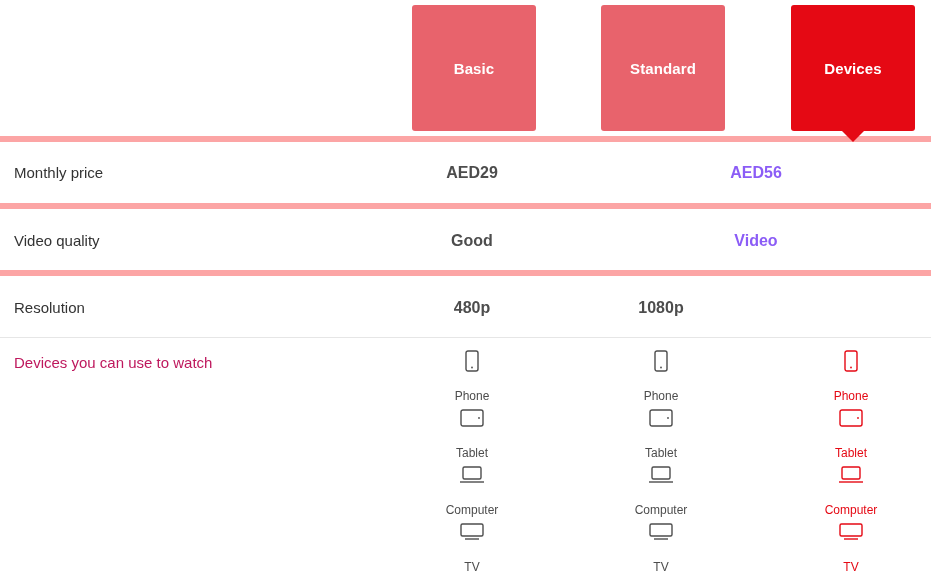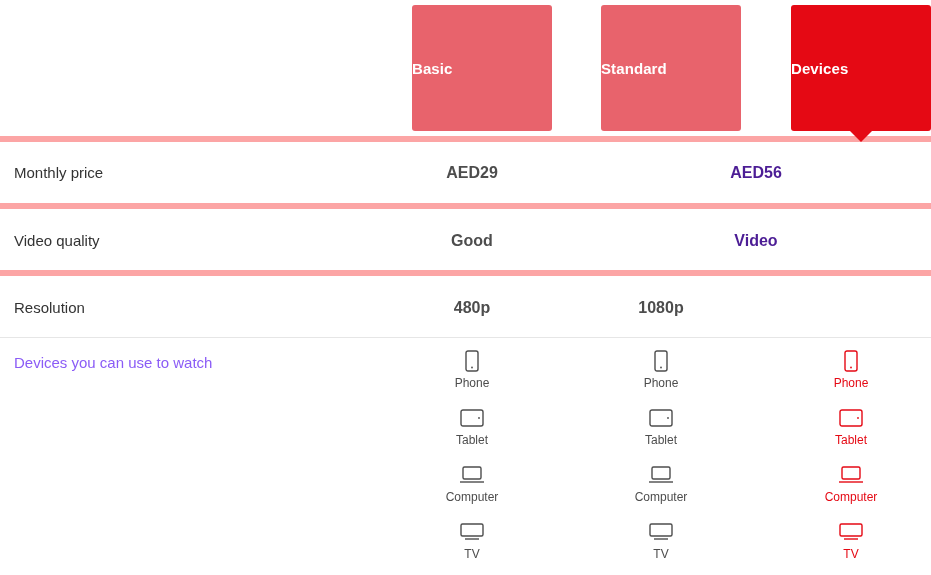--- a/index.html
+++ b/index.html
@@ -30,26 +30,27 @@
 
   
   .header-row {
     height: 136px;
   }
   .header-cell {
     position: relative;
     height: 136px;
   }
   .plan-card {
-    width: 140px;
+    width: 124px;
     height: 126px;
     margin-top: 5px;
     border-radius: 3px;
     display: flex;
     align-items: center;
+    justify-content: center;
     color: #ffffff;
     font-size: 15px;
     font-weight: bold;
     letter-spacing: 0.1px;
     position: relative;
   }
   .plan-card.standard-fill {
     background: #e8636c;
   }
   .plan-card.premium-fill {
@@ -79,35 +80,35 @@
   }
   .data-row .val-cell {
     font-size: 16px;
     font-weight: bold;
     color: #4d4d4d;
     text-align: center;
     padding-top: 23px;
     line-height: 18px;
   }
   .data-row .val-cell.accent {
-    color: #4c1d95;
+    color: #8b5cf6;
   }
   .row-price .label-cell,
   .row-price .val-cell { padding-top: 22px; }
   .row-video,
   .row-res { height: 61px; }
   .row-price { height: 61px; }
 
   
   .row-devices {
     border-top: 1px solid #e6e6e6;
   }
   .row-devices .label-cell {
     font-size: 15px;
-    color: #8b5cf6;
+    color: #be185d;
     padding: 16px 0 0 14px;
     line-height: 18px;
   }
   .device-col {
     padding-top: 10px;
     display: flex;
     flex-direction: column;
     align-items: center;
   }
   .device-item {
@@ -120,21 +121,21 @@
   .device-icon {
     height: 26px;
     display: flex;
     align-items: center;
     justify-content: center;
   }
   .device-label {
     font-size: 12px;
     line-height: 14px;
     color: #4d4d4d;
-    margin-top: 2px;
+    margin-top: 15px;
   }
   .device-col.accent .device-label {
     color: #e50914;
   }
 
   .spacer-cell { height: 1px; }
 </style>
 </head>
 <body>
 

